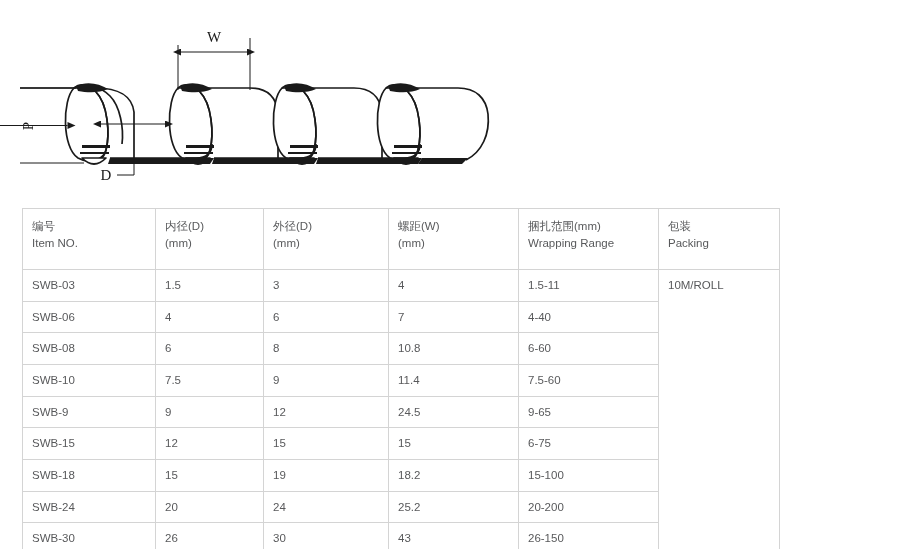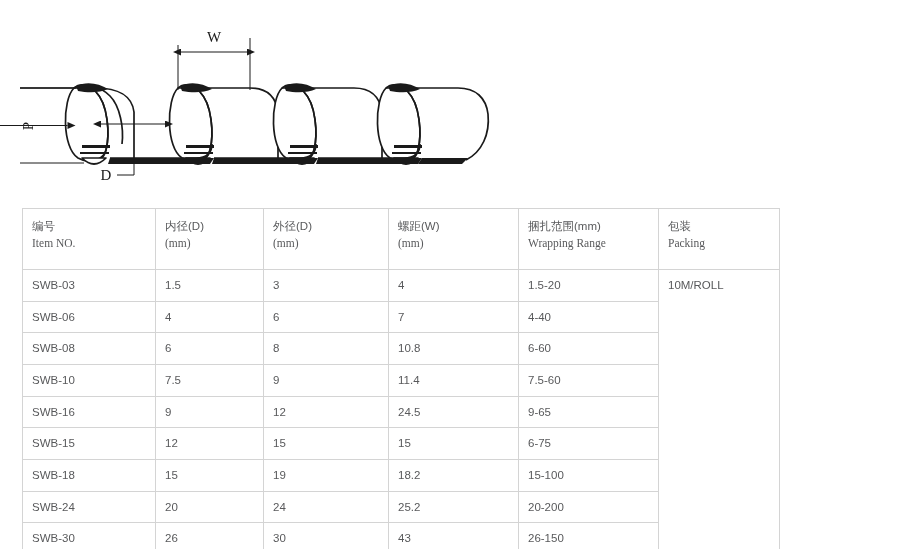--- a/index.html
+++ b/index.html
@@ -24,21 +24,21 @@
   table.spec th,table.spec td{
     border:1px solid #d4d4d4;
     padding:7px 0 7px 9px;
     text-align:left;vertical-align:top;
     font-weight:normal;line-height:1.45;
     white-space:nowrap;
   }
   table.spec thead th{height:44px;vertical-align:top;padding-top:9px;border-radius:19px;}
   table.spec tbody td{height:13px;}
   .hdr-cn{display:block;}
-  .hdr-en{display:block;font-family:Liberation Serif, serif;}
+  .hdr-en{display:block;}
   td.packing-cell{vertical-align:middle;padding-left:9px;}
   col.c1{width:133px;}
   col.c2{width:108px;}
   col.c3{width:125px;}
   col.c4{width:130px;}
   col.c5{width:140px;}
   col.c6{width:121px;}
 </style>
 </head>
 <body>
@@ -174,21 +174,21 @@
           <span class="hdr-en">Packing</span>
         </th>
       </tr>
     </thead>
     <tbody id="spec-body">
         <tr>
           <td>SWB-03</td>
           <td>1.5</td>
           <td>3</td>
           <td>4</td>
-          <td>1.5-20</td>
+          <td>1.5-11</td>
           <td class="packing-cell" rowspan="9">10M/ROLL</td>
         </tr>
         <tr>
           <td>SWB-06</td>
           <td>4</td>
           <td>6</td>
           <td>7</td>
           <td>4-40</td>
         </tr>
         <tr>
@@ -199,21 +199,21 @@
           <td>6-60</td>
         </tr>
         <tr>
           <td>SWB-10</td>
           <td>7.5</td>
           <td>9</td>
           <td>11.4</td>
           <td>7.5-60</td>
         </tr>
         <tr>
-          <td>SWB-16</td>
+          <td>SWB-9</td>
           <td>9</td>
           <td>12</td>
           <td>24.5</td>
           <td>9-65</td>
         </tr>
         <tr>
           <td>SWB-15</td>
           <td>12</td>
           <td>15</td>
           <td>15</td>

